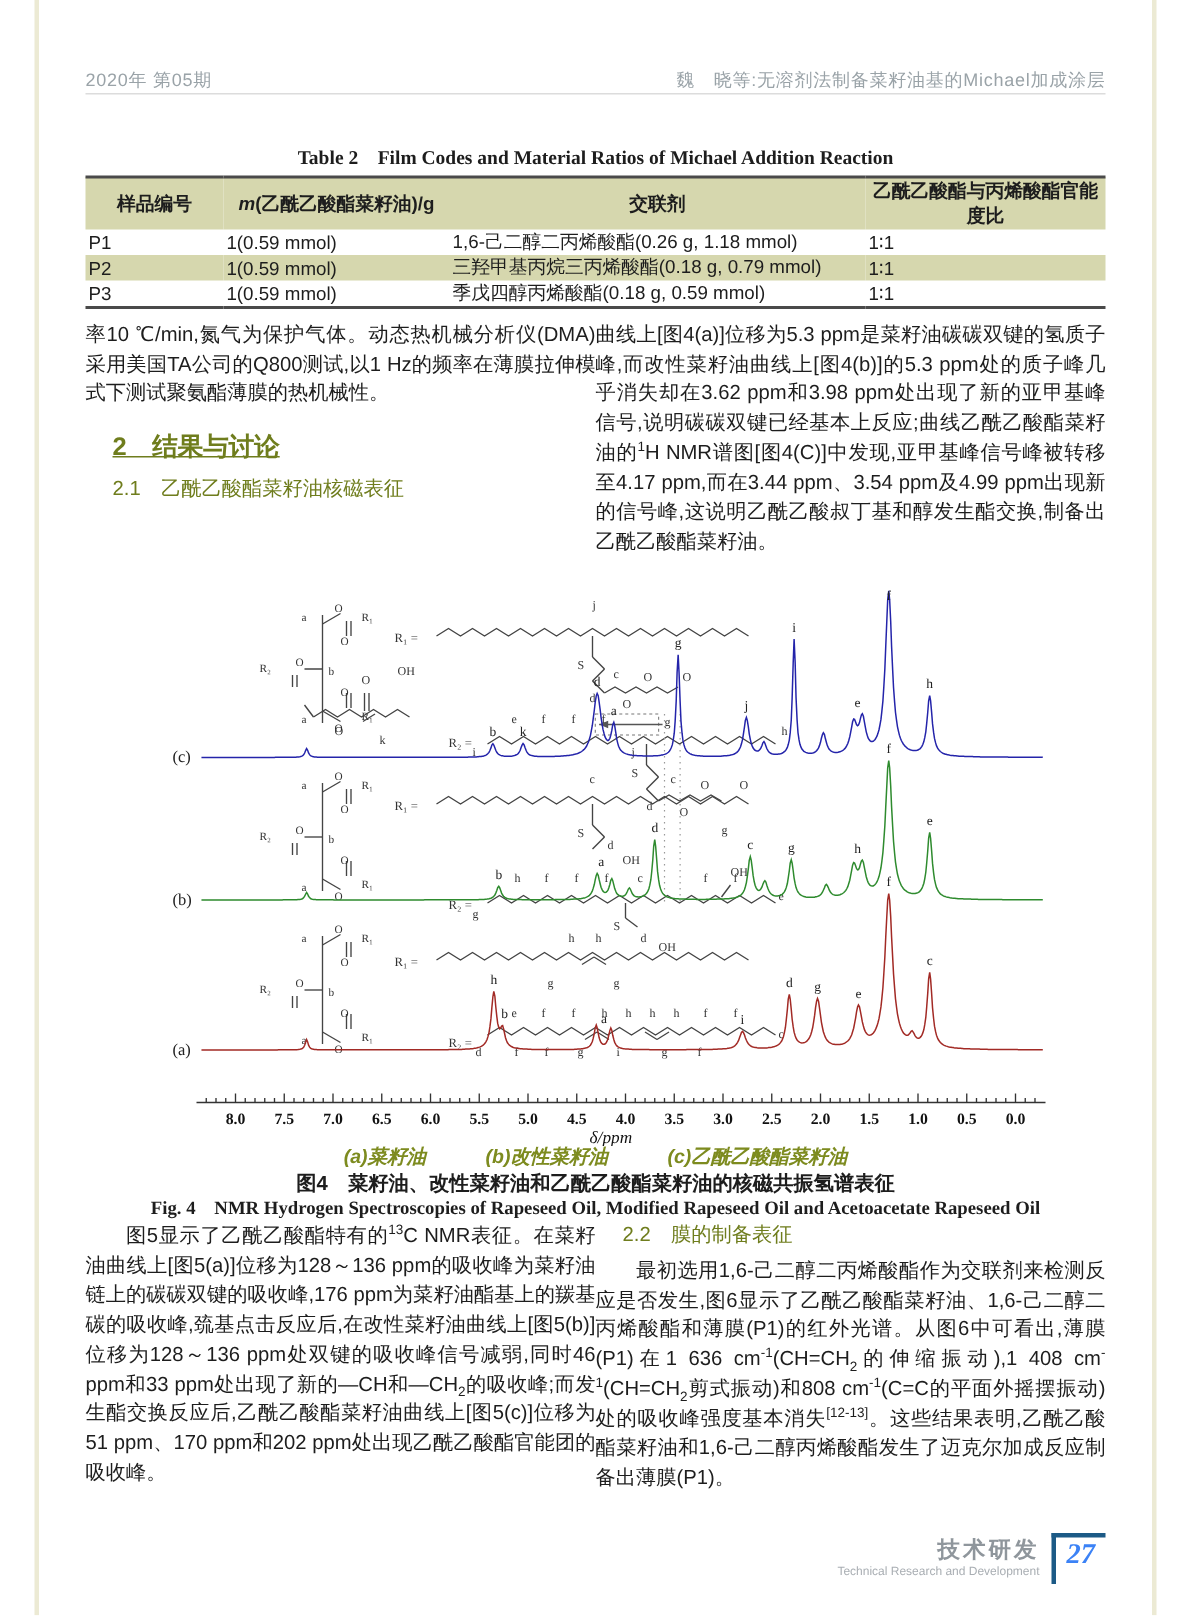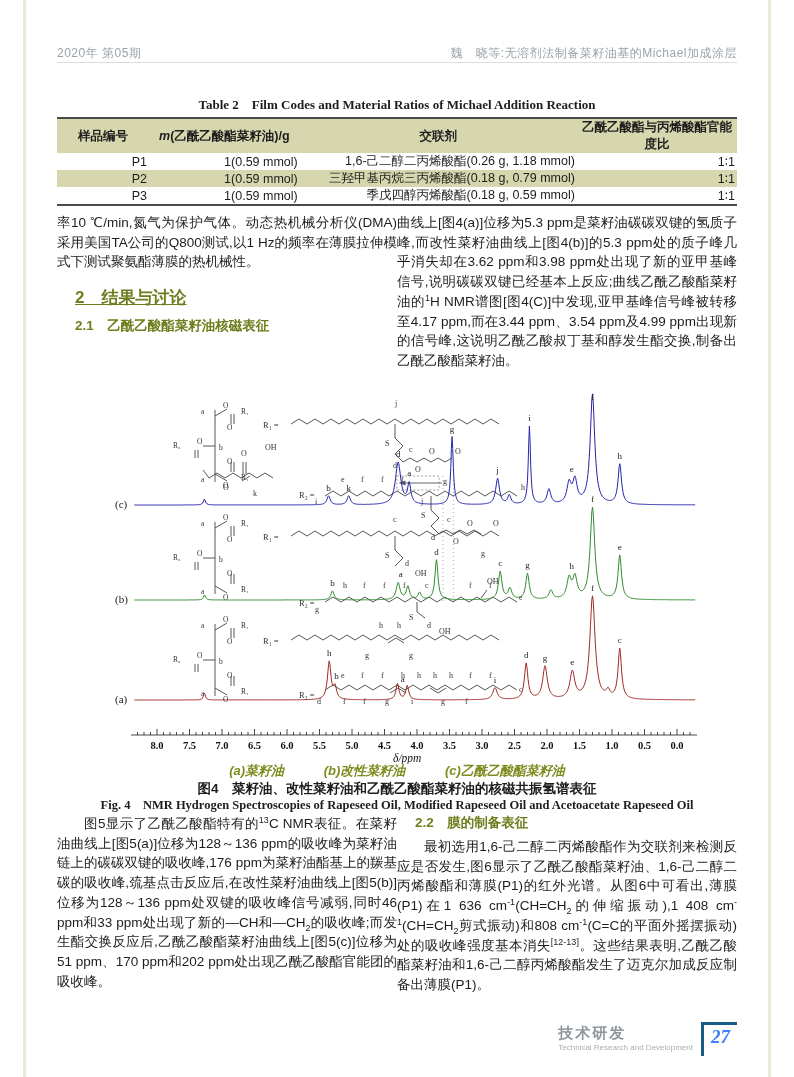--- a/index.html
+++ b/index.html
@@ -7,35 +7,35 @@
         font-family:"Liberation Sans",sans-serif;color:#1d1d1d;border-radius:21px;}
   .edge-line{position:absolute;top:0;bottom:0;width:3px;background:#ecead4;}
   .hdr{position:absolute;top:45px;font-size:12px;color:#9aa3a8;letter-spacing:.5px;}
   .hdr-rule{position:absolute;top:62px;left:57px;width:680px;border-top:1px solid #dcdcdc;}
   .ttl-zh{position:absolute;top:79px;left:0;width:794px;text-align:center;font-size:13.5px;font-weight:bold;}
   .ttl-en{position:absolute;top:96px;left:0;width:794px;text-align:center;font-size:13px;font-weight:bold;
           font-family:"Liberation Serif",serif;}
   table.mat{position:absolute;top:117px;left:57px;width:680px;border-collapse:collapse;
             border-top:2px solid #4a4a4a;border-bottom:2px solid #4a4a4a;font-size:12.5px;}
   table.mat th{font-weight:bold;height:24px;padding:0 2px;}
-  table.mat td{height:16px;text-align:right;padding:0 2px;}
+  table.mat td{height:16px;text-align:left;padding:0 2px;}
   table.mat .khaki{background:#d6d7ae;}
   .para{position:absolute;width:340px;font-size:13.5px;line-height:19.7px;text-align:justify;}
   .indent{text-indent:2em;}
   .h2{position:absolute;font-size:17px;font-weight:bold;color:#6f7d1d;text-decoration:underline;}
-  .h3{position:absolute;font-size:13.5px;font-weight:bold;color:#6f7d1d;}
+  .h3{position:absolute;font-size:13.5px;font-weight:normal;color:#6f7d1d;}
   .fig{position:absolute;top:392px;left:57px;width:680px;height:372px;}
   .legend{position:absolute;top:762px;left:0;width:794px;text-align:center;font-size:13px;
           font-style:italic;font-weight:bold;color:#7d8b1f;}
   .legend span{margin:0 18px;}
   .cap-zh{position:absolute;top:780px;left:0;width:794px;text-align:center;font-size:13.5px;font-weight:bold;}
   .cap-en{position:absolute;top:797px;left:0;width:794px;text-align:center;font-size:12.5px;font-weight:bold;
           font-family:"Liberation Serif",serif;}
   .footer{position:absolute;top:1022px;right:57px;display:flex;align-items:flex-start;}
-  .f-txt{margin-right:8px;padding-top:2px;}
+  .f-txt{text-align:right;margin-right:8px;padding-top:2px;}
   .f-zh{font-size:15px;font-weight:bold;color:#8f969c;letter-spacing:2px;}
   .f-en{font-size:8px;color:#a9aeb3;}
   .f-no{border-top:3px solid #1c5a86;border-left:3px solid #1c5a86;color:#3b82f6;
         font-family:"Liberation Serif",serif;font-style:italic;font-weight:bold;
         font-size:19px;padding:1px 7px 8px 7px;}
   sup,sub{font-size:9px;line-height:0;}
 </style>
 </head>
 <body>
 

